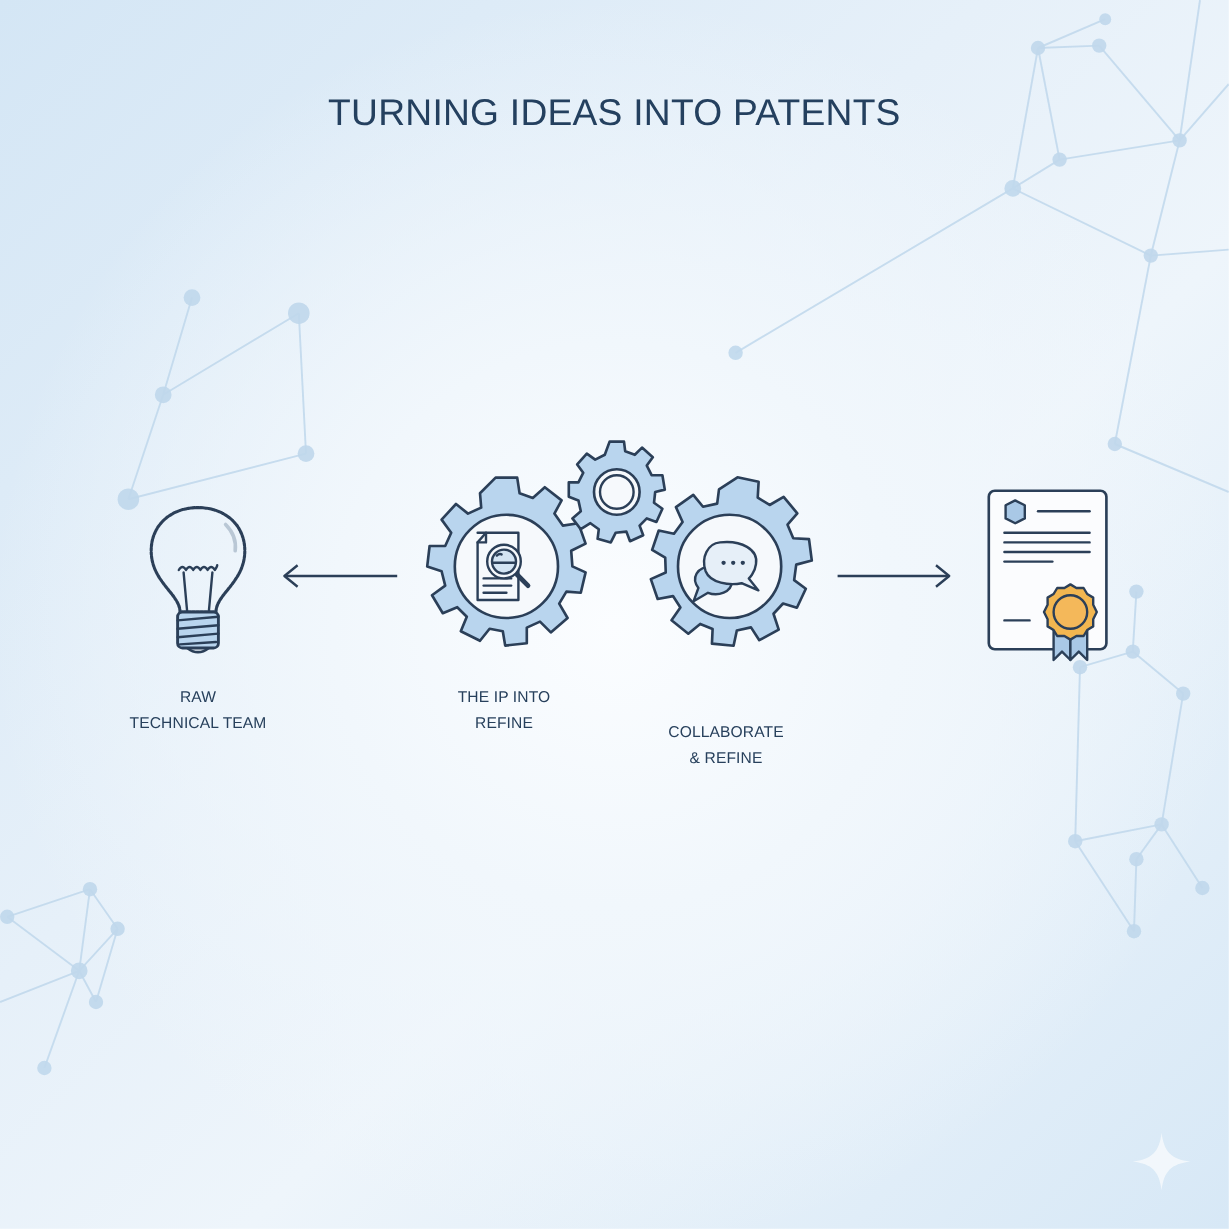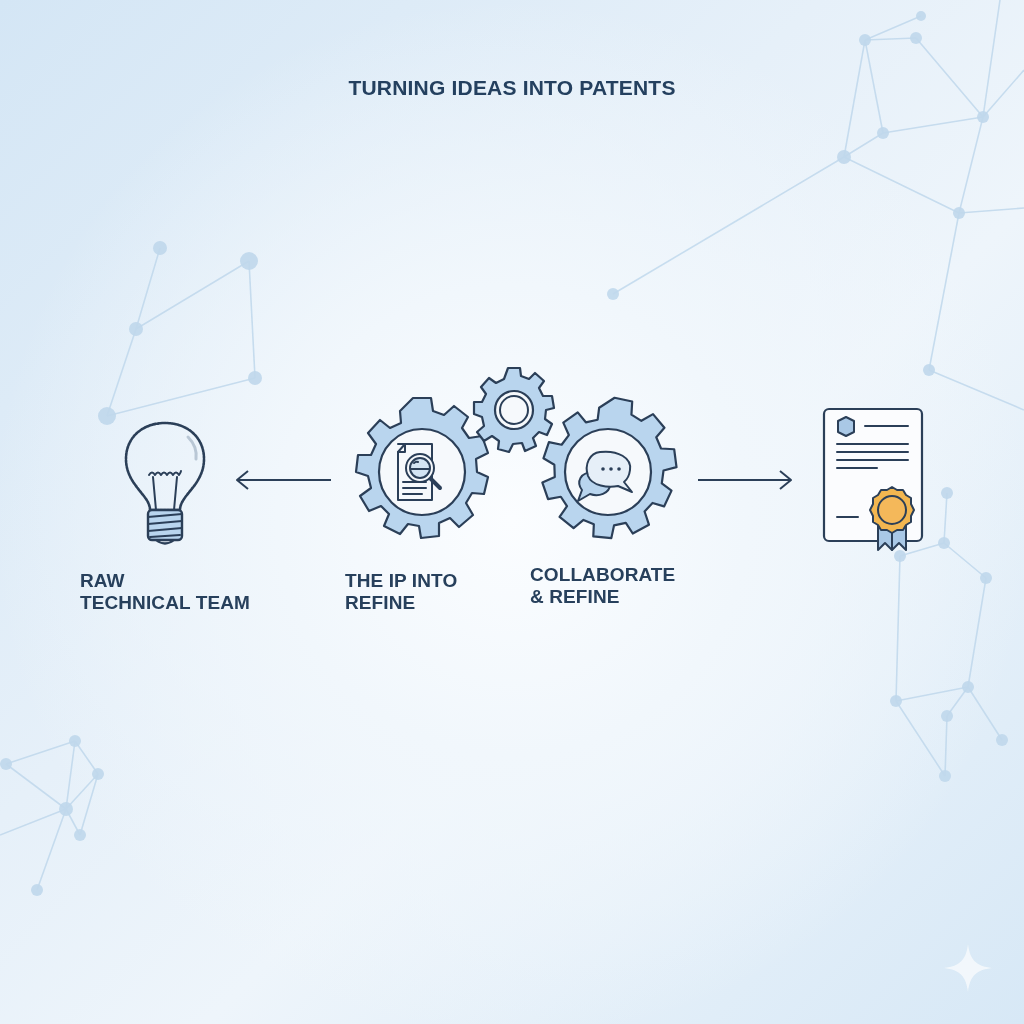--- a/index.html
+++ b/index.html
@@ -20,32 +20,33 @@
       position: absolute;
       left: 0; top: 0;
       width: 1024px; height: 1024px;
     }
     .title {
       position: absolute;
       top: 76px;
       left: 0;
       width: 1024px;
       text-align: center;
-      font-size: 21px;
-      font-weight: bold;
+      font-size: 31px;
+      font-weight: normal;
       color: #24405f;
       letter-spacing: 0.2px;
     }
     .icon-svg {
       position: absolute;
     }
     .label {
       position: absolute;
-      font-size: 19px;
-      font-weight: bold;
+      text-align: center;
+      font-size: 13px;
+      font-weight: normal;
       color: #27405c;
       line-height: 22px;
       letter-spacing: 0.1px;
     }
     .sparkle {
       position: absolute;
       left: 942px;
       top: 942px;
       width: 52px;
       height: 52px;
@@ -217,21 +218,21 @@
     <circle cx="3" cy="-3" r="1.8" fill="#2b3f58" stroke="none"></circle>
     <circle cx="11" cy="-3" r="1.8" fill="#2b3f58" stroke="none"></circle>
   </g>
 </svg>
 
 <div class="label" style="left:345px; top:570px; width:150px;">
   <div>THE IP INTO</div>
   <div>REFINE</div>
 </div>
 
-<div class="label" style="left:530px; top:564px; width:150px;">
+<div class="label" style="left:530px; top:599px; width:150px;">
   <div>COLLABORATE</div>
   <div>&amp; REFINE</div>
 </div>
 
 <svg class="icon-svg" style="left:696px; top:468px;" width="100" height="24" viewBox="0 0 100 24">
   <line x1="2" y1="12" x2="94" y2="12" stroke="#2b3f58" stroke-width="2"></line>
   <polyline points="84,3 95,12 84,21" fill="none" stroke="#2b3f58" stroke-width="2" stroke-linejoin="round"></polyline>
 </svg>
 
 <svg class="icon-svg" style="left:818px; top:404px;" width="112" height="152" viewBox="0 0 112 152">

